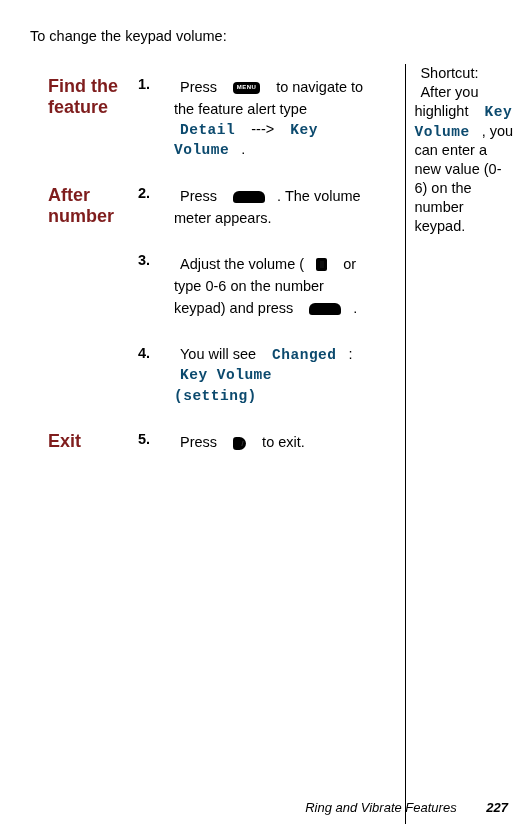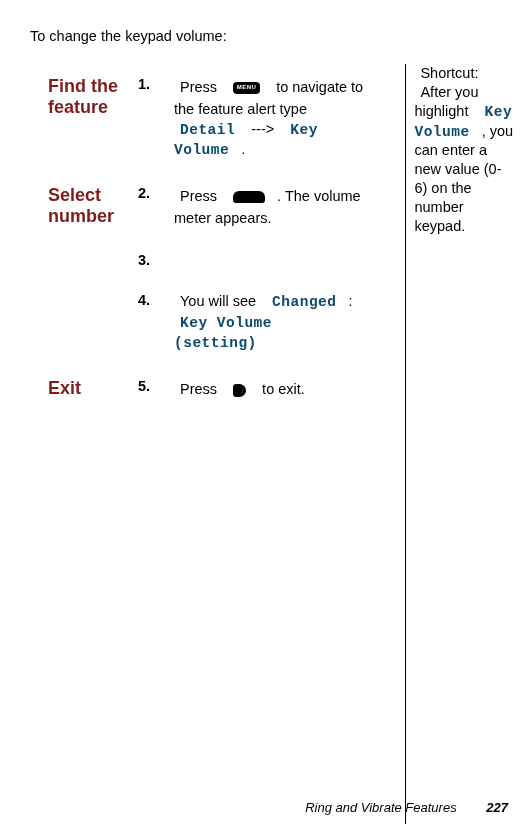--- a/index.html
+++ b/index.html
@@ -169,31 +169,34 @@
       <div class="label-col">Find the feature</div>
       <div class="num-col">1.</div>
       <div class="text-col">
         <span>Press </span>
         <span class="menu-icon">MENU</span>
         <span> to navigate to the feature alert type </span><span class="mono">Detail</span><span> ---&gt; </span><span class="mono">Key Volume</span><span>.</span>
       </div>
     </div>
 
     <div class="step-row">
-      <div class="label-col">Select number</div>
+      <div class="label-col">After number</div>
       <div class="num-col">2.</div>
       <div class="text-col">
         <span>Press </span>
         <span class="select-icon"></span><span>. The volume meter appears.</span>
       </div>
     </div>
 
     <div class="step-row">
       <div class="label-col"></div>
       <div class="num-col">3.</div>
+      <div class="text-col">
+        <span>Adjust the volume (</span><span class="dpad-icon"></span><span> or type 0-6 on the number keypad) and press </span><span class="select-icon"></span><span>.</span>
+      </div>
     </div>
 
     <div class="step-row">
       <div class="label-col"></div>
       <div class="num-col">4.</div>
       <div class="text-col">
         <span>You will see </span><span class="mono">Changed</span><span>: </span><span class="mono">Key Volume (setting)</span>
       </div>
     </div>
 

